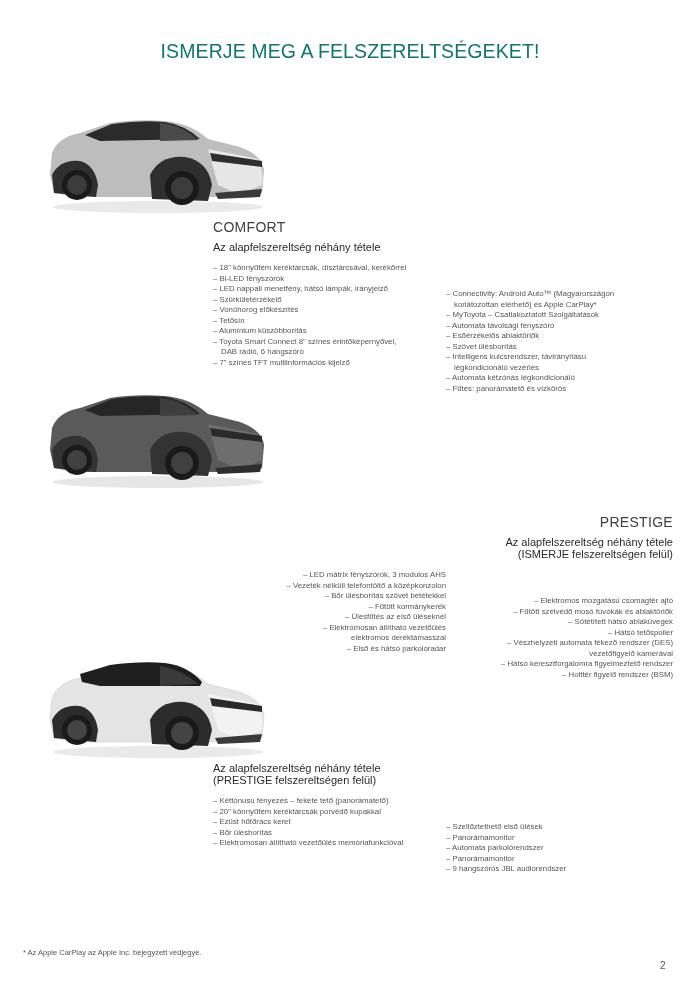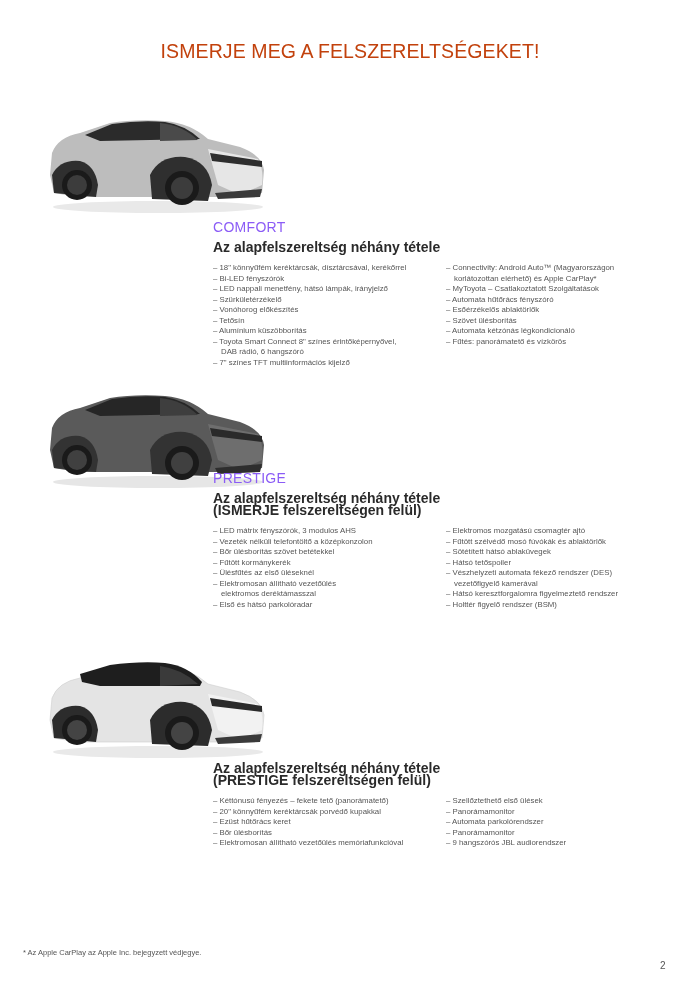--- a/index.html
+++ b/index.html
@@ -1,27 +1,27 @@
 <!DOCTYPE html>
 <html><head>
 <meta charset="utf-8">
 <style>
   html, body { margin: 0; padding: 0; background: #ffffff; }
   body { width: 700px; height: 990px; position: relative; overflow: hidden;
          font-family: "Liberation Sans", "DejaVu Sans", sans-serif; color: #3a3a3a; }
   .title { position: absolute; left: 0; width: 700px; top: 40px; text-align: center;
-           font-size: 19.5px; color: #c2410c; letter-spacing: 0.1px; font-weight: normal; }
+           font-size: 19.5px; color: #0f766e; letter-spacing: 0.1px; font-weight: normal; }
   .car { position: absolute; left: 40px; width: 230px; height: 100px; }
   .section { position: absolute; left: 213px; width: 460px; }
-  .grade { font-size: 14px; color: #8b5cf6; letter-spacing: 0.3px; margin: 0 0 6px 0; }
-  .subtitle { font-size: 14px; color: #2a2a2a; font-weight: bold; line-height: 12px; margin-bottom: 10px; }
+  .grade { font-size: 14px; color: #404040; letter-spacing: 0.3px; margin: 0 0 6px 0; }
+  .subtitle { font-size: 11px; color: #2a2a2a; font-weight: normal; line-height: 12px; margin-bottom: 10px; }
   .cols { display: flex; }
   .col { font-size: 7.8px; color: #555; line-height: 10.55px; }
   .col.left { width: 233px; }
-  .col.right { width: 227px; }
+  .col.right { width: 227px; margin-top: 26px; }
   .li { padding-left: 8px; text-indent: -8px; white-space: pre-line; }
   .footnote { position: absolute; left: 23px; top: 948px; font-size: 7.5px; color: #555; }
   .pagenum { position: absolute; left: 660px; top: 960px; font-size: 10px; color: #555; }
 </style>
 </head>
 <body>
 
 <div class="title">ISMERJE MEG A FELSZERELTSÉGEKET!</div>
 
 <svg class="car" style="top:115px;" viewBox="0 0 230 100">
@@ -55,23 +55,25 @@
       <div class="li">– Tetősín</div>
       <div class="li">– Alumínium küszöbborítás</div>
       <div class="li">– Toyota Smart Connect 8" színes érintőképernyővel,
 DAB rádió, 6 hangszóró</div>
       <div class="li">– 7" színes TFT multiinformációs kijelző</div>
     </div>
     <div class="col right">
       <div class="li">– Connectivity: Android Auto™ (Magyarországon
 korlátozottan elérhető) és Apple CarPlay*</div>
       <div class="li">– MyToyota – Csatlakoztatott Szolgáltatások</div>
-      <div class="li">– Automata hűtőrács fényszóró</div>
+      <div class="li">– Automata távolsági fényszóró</div>
       <div class="li">– Esőérzékelős ablaktörlők</div>
       <div class="li">– Szövet ülésborítás</div>
+      <div class="li">– Intelligens kulcsrendszer, távirányítású
+légkondicionáló vezérlés</div>
       <div class="li">– Automata kétzónás légkondicionáló</div>
       <div class="li">– Fűtés: panorámatető és vízkörös</div>
     </div>
   </div>
 </div>
 
 <svg class="car" style="top:390px;" viewBox="0 0 230 100">
   <ellipse cx="118" cy="92" rx="105" ry="6" fill="#e6e6e6"></ellipse>
   <path d="M10 60 L12 38 Q18 22 40 18 L70 8 Q95 4 125 6 Q150 8 168 24 L200 32 Q222 40 224 55 L222 78 L200 82 L38 82 L14 78 Z" fill="#5a5a5a"></path>
   <path d="M45 20 L72 9 Q100 5 125 7 Q145 10 160 24 L60 26 Z" fill="#262626"></path>
@@ -80,21 +82,21 @@
   <path d="M170 38 L222 46 L222 52 L172 46 Z" fill="#2a2a2a"></path>
   <path d="M12 60 Q20 44 40 46 Q55 50 58 70 L56 82 L14 78 Z" fill="#333"></path>
   <path d="M110 60 Q120 40 145 42 Q168 46 172 70 L168 86 L112 84 Z" fill="#333"></path>
   <circle cx="37" cy="70" r="15" fill="#1a1a1a"></circle>
     <circle cx="37" cy="70" r="10" fill="#404040"></circle>
   <circle cx="142" cy="73" r="17" fill="#1a1a1a"></circle>
     <circle cx="142" cy="73" r="11" fill="#404040"></circle>
   <path d="M175 78 L222 74 L220 82 L178 84 Z" fill="#2e2e2e"></path>
 </svg>
 
-<div class="section" style="top:470px;">
+<div class="section" style="top:514px;text-align:right;">
   <div class="grade">PRESTIGE</div>
   <div class="subtitle">
     <div>Az alapfelszereltség néhány tétele</div>
     <div>(ISMERJE felszereltségen felül)</div>
   </div>
   <div class="cols">
     <div class="col left">
       <div class="li">– LED mátrix fényszórók, 3 modulos AHS</div>
       <div class="li">– Vezeték nélküli telefontöltő a középkonzolon</div>
       <div class="li">– Bőr ülésborítás szövet betétekkel</div>

